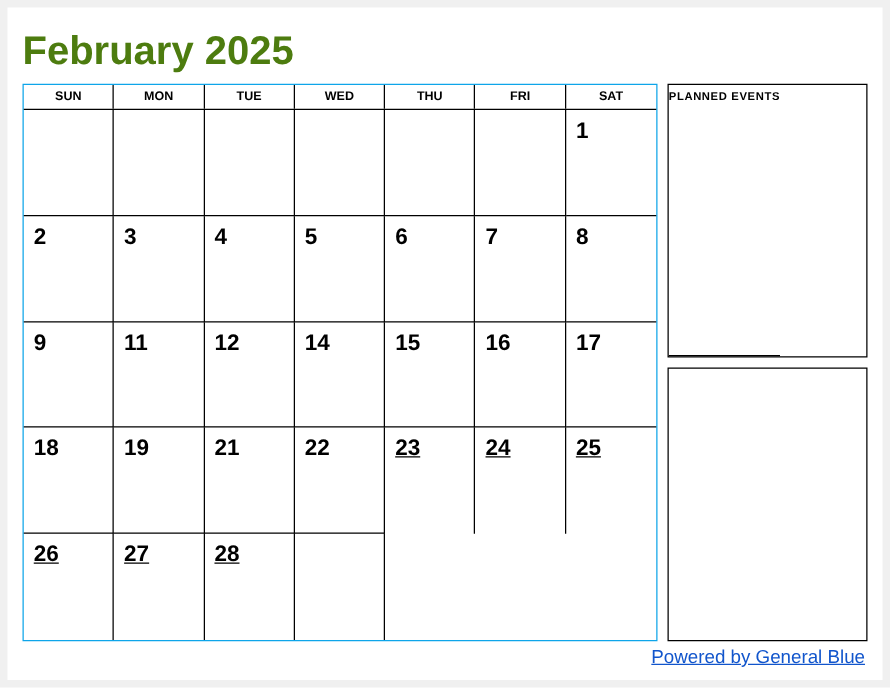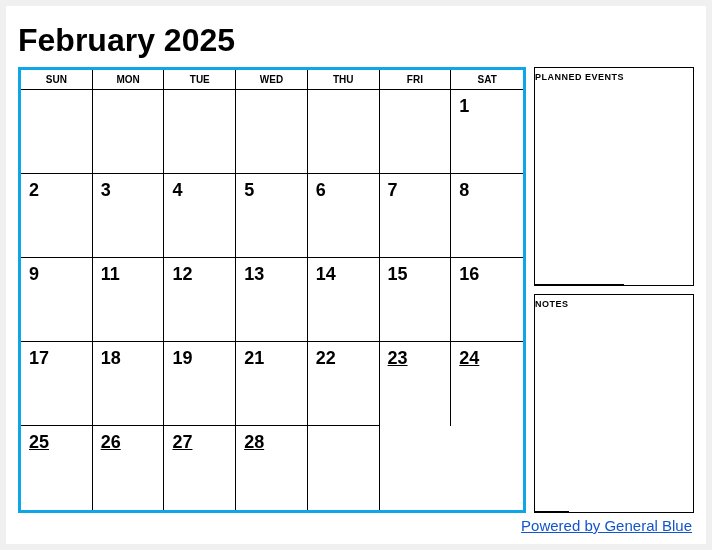--- a/index.html
+++ b/index.html
@@ -17,32 +17,32 @@
       width: 700px;
       height: 538px;
       padding: 16px 12px 10px 12px;
       display: flex;
       flex-direction: column;
     }
     .title {
       font-size: 32px;
       font-weight: bold;
       margin-bottom: 8px;
-      color: #000000;
+      color: #4d7c0f;
     }
     .main-area {
       display: flex;
       flex: 1;
       gap: 8px;
     }
     .calendar-section {
       flex: 1;
       display: flex;
       flex-direction: column;
-      border: 3px solid #0ea5e9;
+      border: 1px solid #0ea5e9;
     }
     .day-headers {
       display: grid;
       grid-template-columns: repeat(7, 1fr);
       border-bottom: 1px solid #000;
     }
     .day-header {
       text-align: center;
       font-size: 10px;
       font-weight: bold;
@@ -149,21 +149,20 @@
           <div class="calendar-cell">2</div>
           <div class="calendar-cell">3</div>
           <div class="calendar-cell">4</div>
           <div class="calendar-cell">5</div>
           <div class="calendar-cell">6</div>
           <div class="calendar-cell">7</div>
           <div class="calendar-cell">8</div>
           <div class="calendar-cell">9</div>
           <div class="calendar-cell">11</div>
           <div class="calendar-cell">12</div>
-          <div class="calendar-cell">13</div>
           <div class="calendar-cell">14</div>
           <div class="calendar-cell">15</div>
           <div class="calendar-cell">16</div>
           <div class="calendar-cell">17</div>
           <div class="calendar-cell">18</div>
           <div class="calendar-cell">19</div>
           <div class="calendar-cell">21</div>
           <div class="calendar-cell">22</div>
           <div class="calendar-cell">23</div>
           <div class="calendar-cell">24</div>
@@ -173,21 +172,20 @@
           <div class="calendar-cell">28</div>
           <div class="calendar-cell empty"></div>
         </div>
     </div>
     <div class="sidebar">
       <div class="sidebar-box planned-events-box">
         <div class="sidebar-box-title">PLANNED EVENTS</div>
         <div class="sidebar-box-content"></div>
       </div>
       <div class="sidebar-box notes-box">
-        <div class="sidebar-box-title">NOTES</div>
         <div class="sidebar-box-content"></div>
       </div>
     </div>
   </div>
   <div class="powered-by">
     <a href="#">Powered by General Blue</a>
   </div>
 </div>
 
 </body></html>

